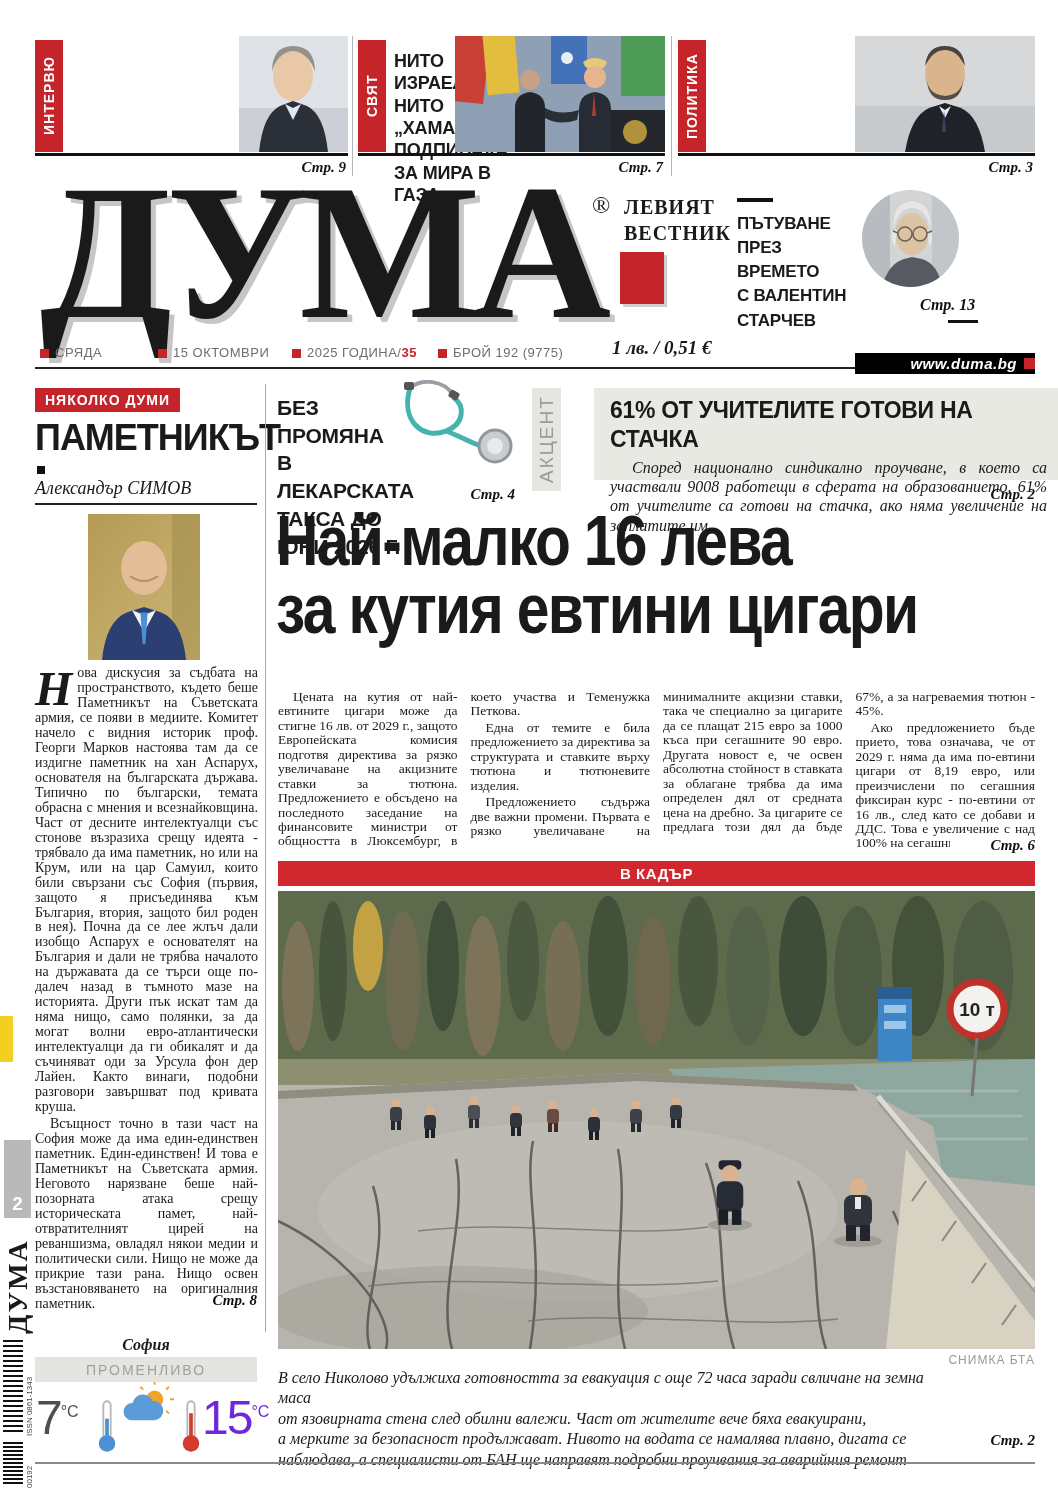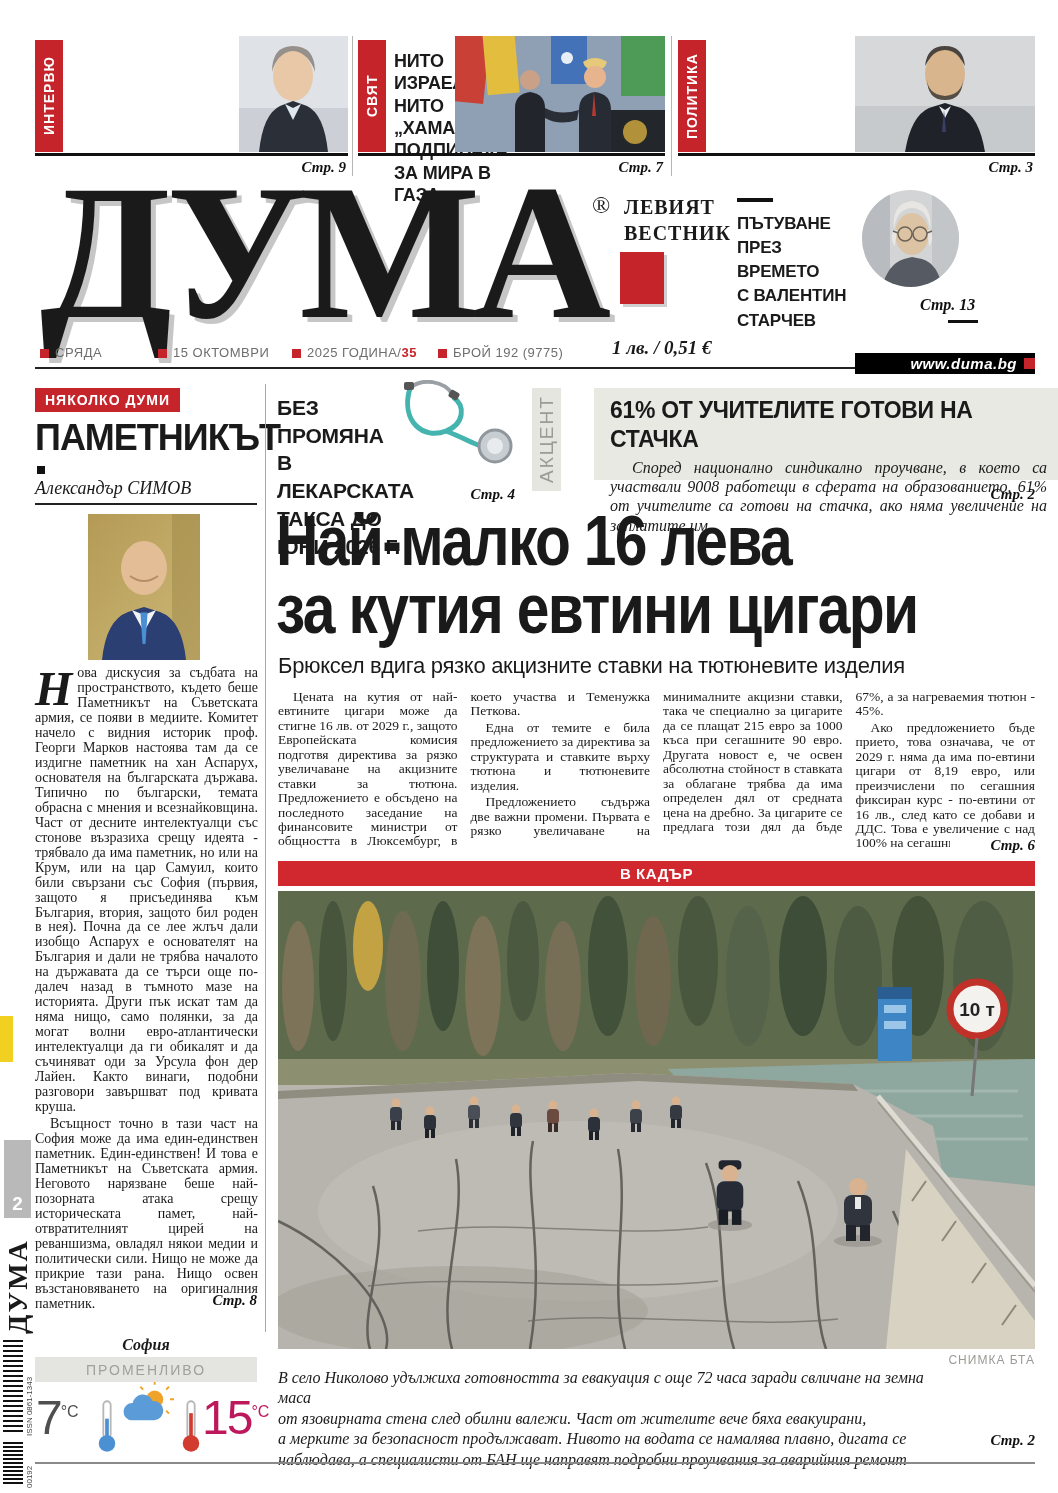--- a/index.html
+++ b/index.html
@@ -188,21 +188,21 @@
       <path d="M12,40 a9,9 0 0 1 1,-18 a11,11 0 0 1 21,-2 a8,8 0 0 1 2,20 z" fill="#5b9bd8"></path>
     </svg>
   </div>
   <div class="abs" style="left:180px;top:1398px">
     <svg viewBox="0 0 24 60" width="22" height="56">
         <rect x="8" y="3" width="8" height="40" rx="4" fill="#fff" stroke="#b7b7b7" stroke-width="2"></rect>
         <rect x="10" y="16" width="4" height="30" fill="#d23b2f"></rect>
         <circle cx="12" cy="49" r="9" fill="#d23b2f"></circle>
       </svg>
   </div>
-  <div class="abs" style="left:202px;top:1390px;font-size:48px;color:#be185d;letter-spacing:-2px"><span>15</span><sup style="font-size:16px;letter-spacing:0">°C</sup></div>
+  <div class="abs" style="left:202px;top:1390px;font-size:48px;color:#6d28d9;letter-spacing:-2px"><span>15</span><sup style="font-size:16px;letter-spacing:0">°C</sup></div>
 
   <div class="abs" style="left:0;top:1016px;width:13px;height:46px;background:#f2d022"></div>
   <div class="abs" style="left:4px;top:1140px;width:27px;height:78px;background:#b9b9b9;color:#fff;font-weight:bold;font-size:19px;display:flex;align-items:flex-end;justify-content:center;padding-bottom:3px;box-sizing:border-box">2</div>
   <div class="abs serif" style="left:2px;top:1224px;height:110px;writing-mode:vertical-rl;transform:rotate(180deg);font-weight:bold;font-size:28px;letter-spacing:2px">ДУМА</div>
   <div class="abs" style="left:3px;top:1340px;width:36px;height:150px">
     <div class="abs" style="left:0;top:0;width:20px;height:92px;background:repeating-linear-gradient(180deg,#111 0 2px,#fff 2px 5px)"></div>
     <div class="abs" style="left:0;top:102px;width:20px;height:44px;background:repeating-linear-gradient(180deg,#111 0 2px,#fff 2px 4px)"></div>
     <div class="abs" style="left:22px;top:0;height:96px;writing-mode:vertical-rl;transform:rotate(180deg);font-size:8px;color:#444">ISSN 0861-1343</div>
     <div class="abs" style="left:22px;top:102px;height:46px;writing-mode:vertical-rl;transform:rotate(180deg);font-size:8px;color:#444">00192</div>
   </div>
@@ -225,21 +225,20 @@
   <div class="pageref abs" style="left:440px;top:486px;width:75px;text-align:right">Стр. 4</div>
   <div class="vlabel vgray abs" style="left:532px;top:388px;width:29px;height:103px;font-size:19px;letter-spacing:2px">АКЦЕНТ</div>
   <div class="abs" style="left:594px;top:388px;width:469px;height:92px;background:var(--box_gray)">
     <div class="thead" style="padding:8px 16px 0 16px;font-size:23px;letter-spacing:-0.3px">61% ОТ УЧИТЕЛИТЕ ГОТОВИ НА СТАЧКА</div>
     <div class="serif justify" style="padding:5px 16px 0 16px;font-style:italic;font-size:16px;line-height:1.2;text-indent:22px">Според национално синдикално проучване, в което са участвали 9008 работещи в сферата на образованието, 61% от учителите са готови на стачка, ако няма увеличение на заплатите им.</div>
   </div>
   <div class="pageref abs" style="left:955px;top:486px;width:80px;text-align:right">Стр. 2</div>
 
   <div class="abs pre" style="left:276px;top:508px;width:920px;font-weight:bold;font-size:70px;line-height:.97;letter-spacing:-2px;transform:scaleX(.84);transform-origin:0 0">Най-малко 16 лева
 за кутия евтини цигари</div>
-  <div class="abs" style="left:278px;top:653px;width:757px;font-size:22px;letter-spacing:-0.3px">Брюксел вдига рязко акцизните ставки на тютюневите изделия</div>
   <div class="abs cols4 bodytext" style="left:278px;top:690px;width:757px;font-size:13.5px">
     <p>Цената на кутия от най-евтините цигари може да стигне 16 лв. от 2029 г., защото Европейската комисия подготвя директива за рязко увеличаване на акцизните ставки за тютюна. Предложението е обсъдено на последното заседание на финансовите министри от общността в Люксембург, в което участва и Теменужка Петкова.</p>
     <p>Една от темите е била предложението за директива за структурата и ставките върху тютюна и тютюневите изделия.</p>
     <p>Предложението съдържа две важни промени. Първата е рязко увеличаване на минималните акцизни ставки, така че специално за цигарите да се плащат 215 евро за 1000 къса при сегашните 90 евро. Другата новост е, че освен абсолютна стойност в ставката за облагане трябва да има определен дял от средната цена на дребно. За цигарите се предлага този дял да бъде 67%, а за нагреваемия тютюн - 45%.</p>
     <p>Ако предложението бъде прието, това означава, че от 2029 г. няма да има по-евтини цигари от 8,19 евро, или преизчислени по сегашния фиксиран курс - по-евтини от 16 лв., след като се добави и ДДС. Това е увеличение с над 100% на сегашните цени.</p>
   </div>
   <div class="pageref abs" style="left:950px;top:837px;width:85px;text-align:right;background:#fff">Стр. 6</div>
 
   <div class="abs" style="left:278px;top:861px;width:757px;height:25px;background:var(--band_red);color:#fff;font-weight:bold;font-size:15px;letter-spacing:.5px;display:flex;align-items:center;justify-content:center">В КАДЪР</div>
   <div class="photo abs" style="left:278px;top:891px;width:757px;height:458px">

